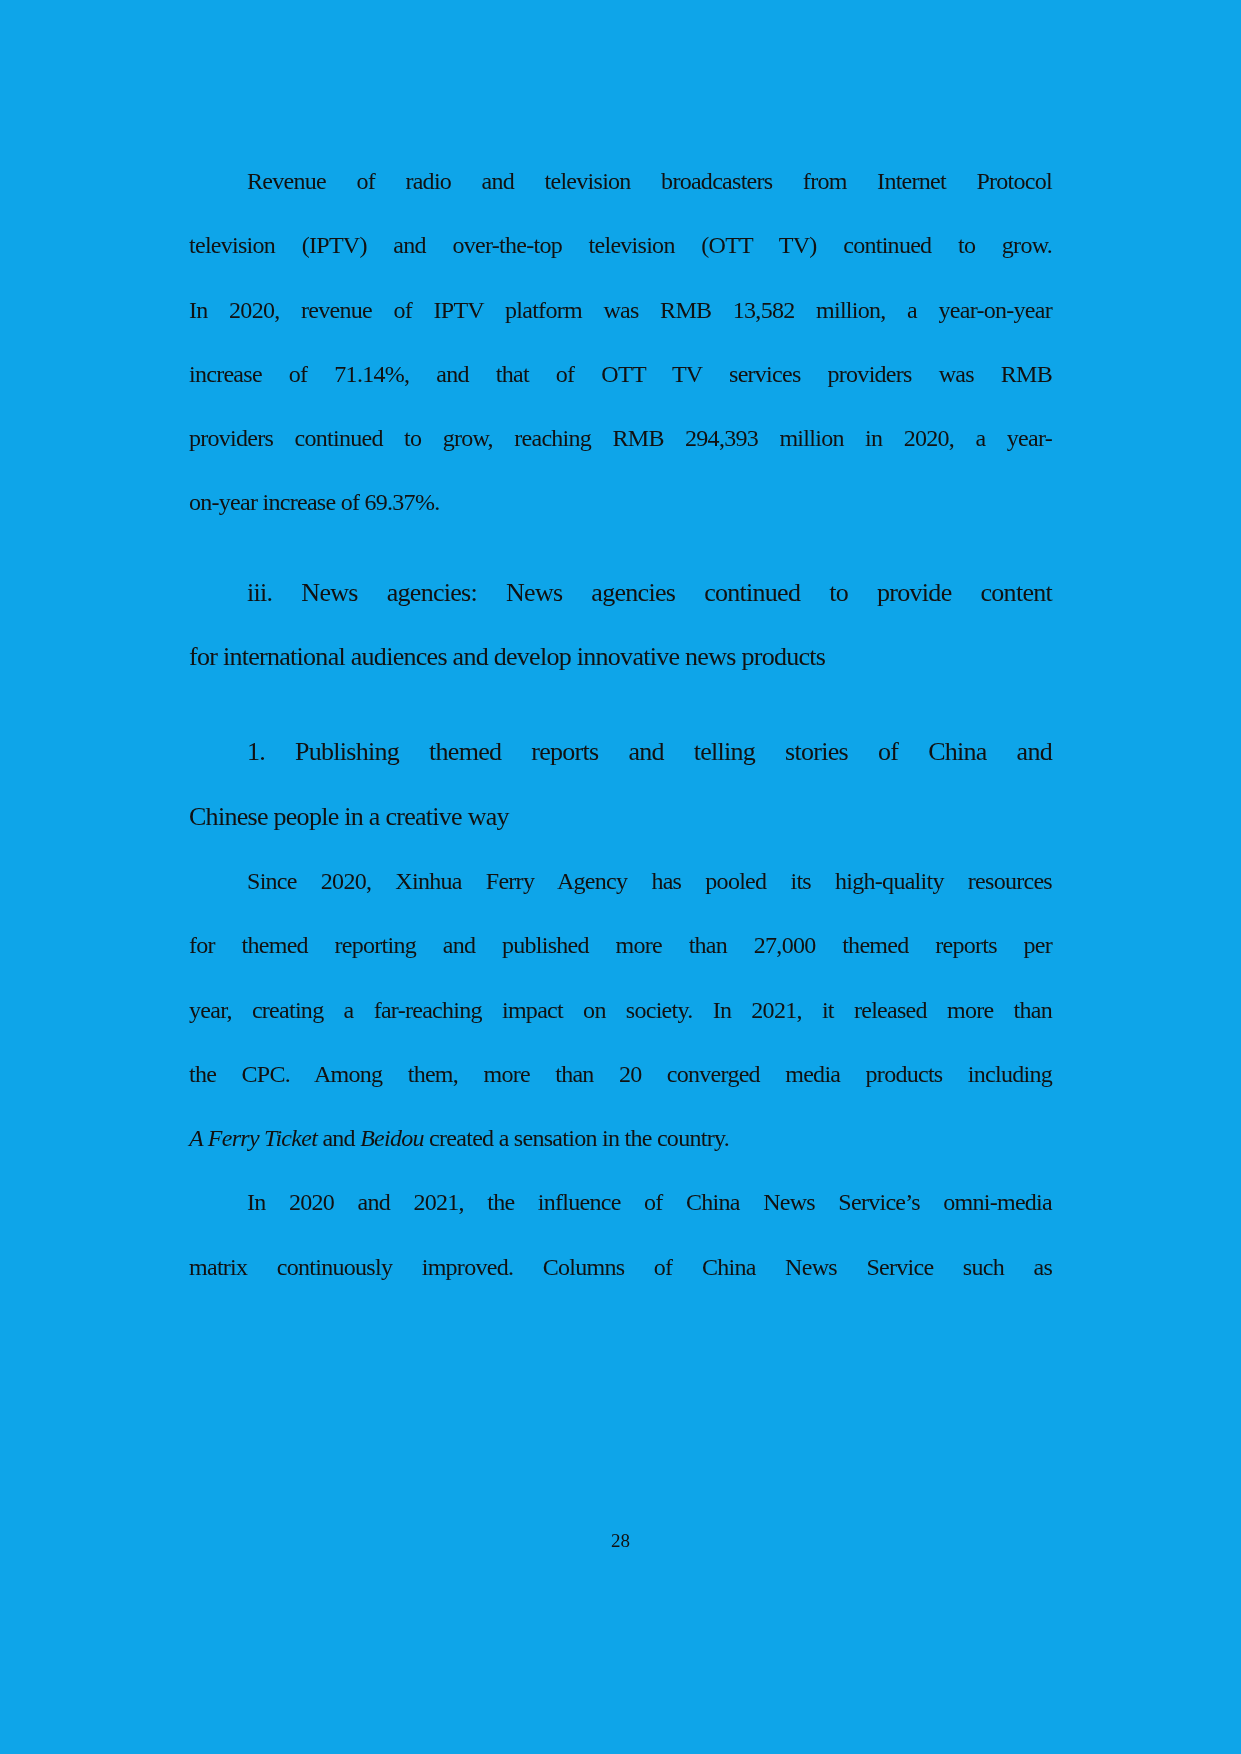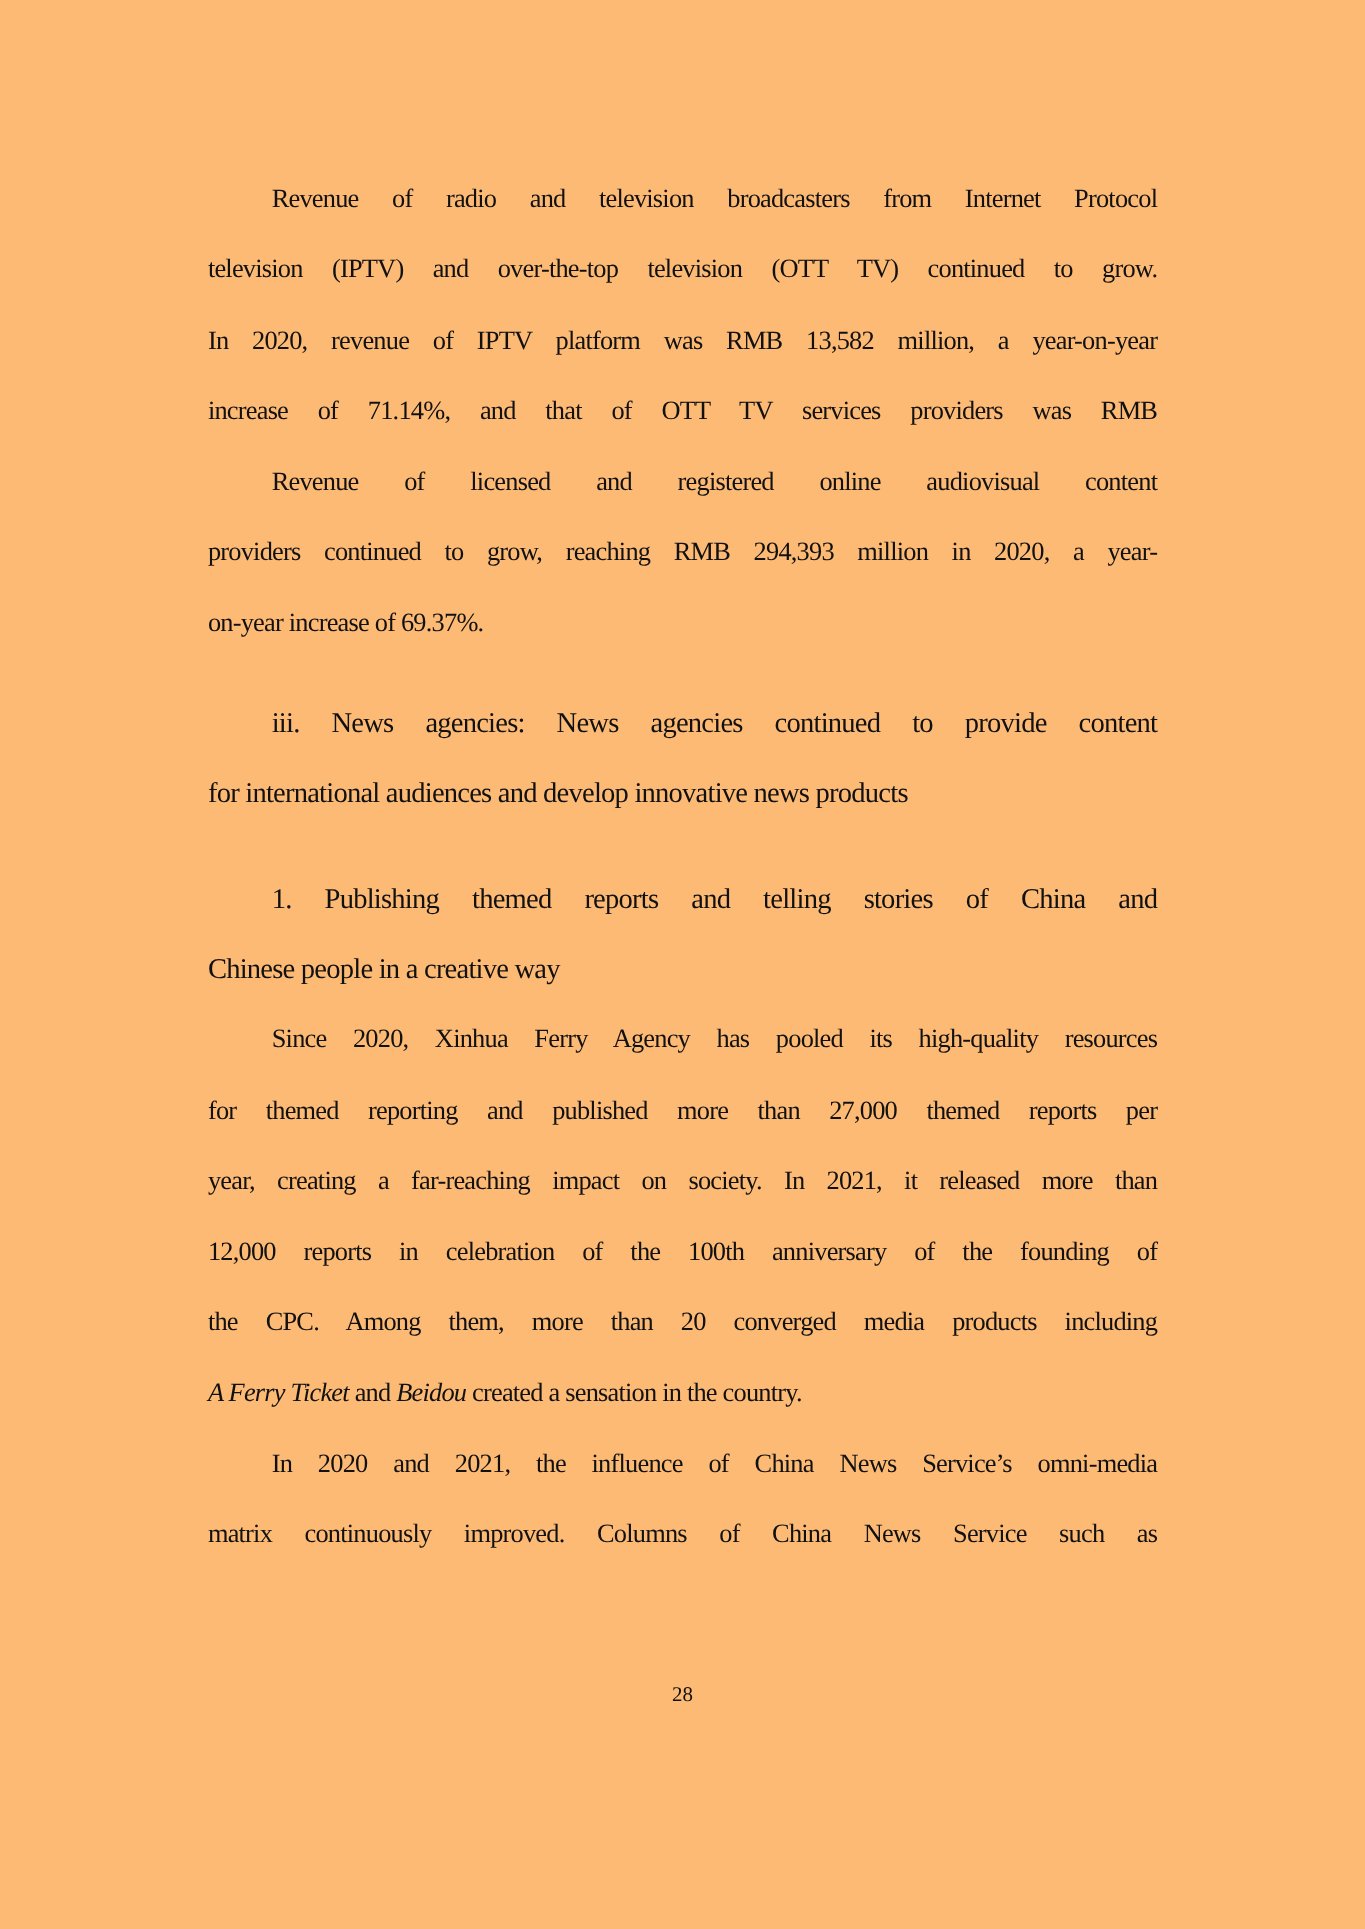--- a/index.html
+++ b/index.html
@@ -4,21 +4,21 @@
 <style>
   html, body {
     margin: 0;
     padding: 0;
     background: #ffffff;
   }
   .page {
     position: relative;
     width: 1241px;
     height: 1754px;
-    background: #fdba74;
+    background: #0ea5e9;
     overflow: hidden;
   }
   .content {
     position: absolute;
     left: 189px;
     top: 149px;
     width: 863px;
     color: #111111;
     font-family: "Liberation Serif", "DejaVu Serif", serif;
     font-size: 24px;
@@ -59,37 +59,35 @@
 
 <div class="page">
   <div class="content">
       <div class="block block-paragraph">
         <div class="line justify indent">Revenue of radio and television broadcasters from Internet Protocol</div>
         <div class="line justify">television (IPTV) and over-the-top television (OTT TV) continued to grow.</div>
         <div class="line justify">In 2020, revenue of IPTV platform was RMB 13,582 million, a year-on-year</div>
         <div class="line justify">increase of 71.14%, and that of OTT TV services providers was RMB</div>
       </div>
       <div class="block block-paragraph">
-        <div class="line justify indent">Revenue of licensed and registered online audiovisual content</div>
         <div class="line justify">providers continued to grow, reaching RMB 294,393 million in 2020, a year-</div>
         <div class="line">on-year increase of 69.37%.</div>
       </div>
       <div class="block block-heading level-1">
         <div class="line justify indent">iii. News agencies: News agencies continued to provide content</div>
         <div class="line">for international audiences and develop innovative news products</div>
       </div>
       <div class="block block-heading level-2">
         <div class="line justify indent">1. Publishing themed reports and telling stories of China and</div>
         <div class="line">Chinese people in a creative way</div>
       </div>
       <div class="block block-paragraph">
         <div class="line justify indent">Since 2020, Xinhua Ferry Agency has pooled its high-quality resources</div>
         <div class="line justify">for themed reporting and published more than 27,000 themed reports per</div>
         <div class="line justify">year, creating a far-reaching impact on society. In 2021, it released more than</div>
-        <div class="line justify">12,000 reports in celebration of the 100th anniversary of the founding of</div>
         <div class="line justify">the CPC. Among them, more than 20 converged media products including</div>
         <div class="line"><span class="italic">A Ferry Ticket</span><span class=""> and </span><span class="italic">Beidou</span><span class=""> created a sensation in the country.</span></div>
       </div>
       <div class="block block-paragraph">
         <div class="line justify indent">In 2020 and 2021, the influence of China News Service’s omni-media</div>
         <div class="line justify">matrix continuously improved. Columns of China News Service such as</div>
       </div>
     </div>
   <div class="page-number">28</div>
 </div>

